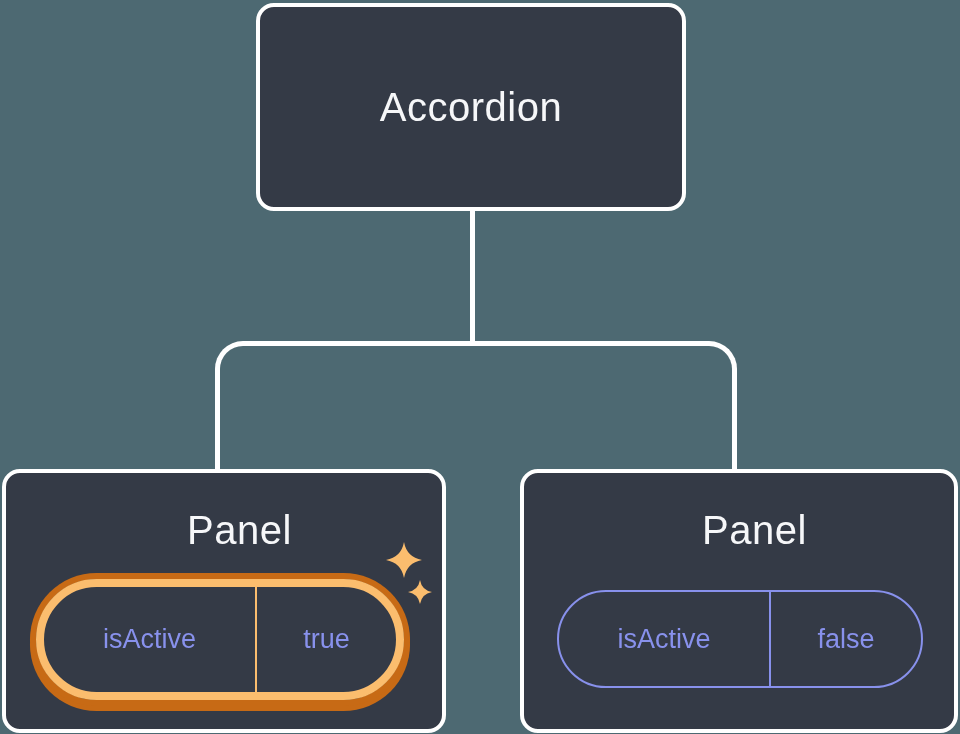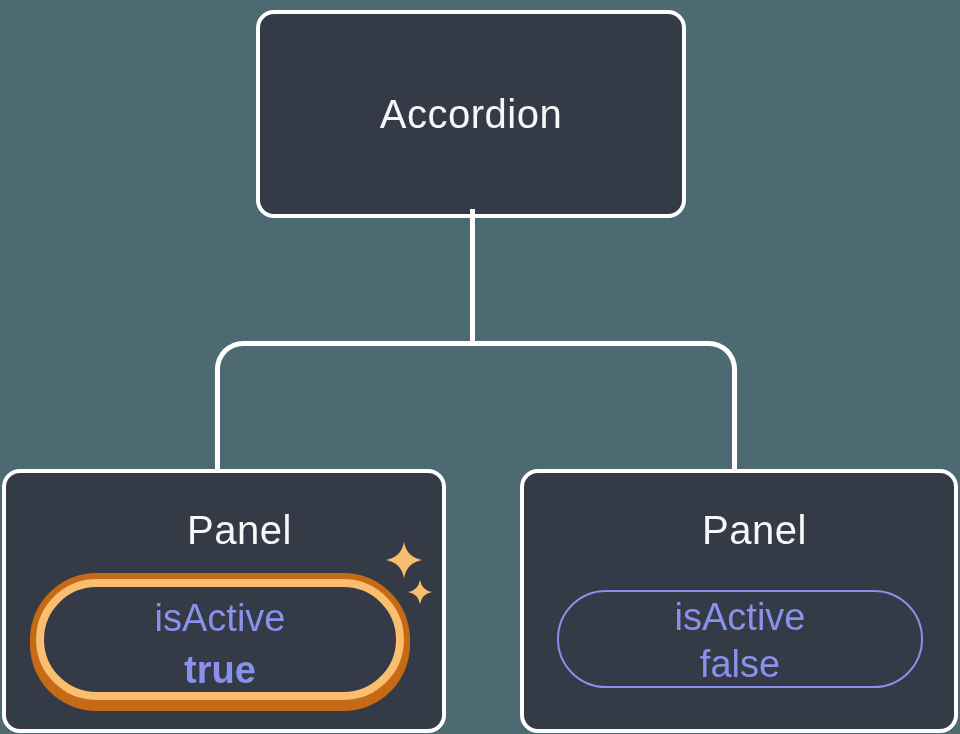--- a/index.html
+++ b/index.html
@@ -16,21 +16,21 @@
   }
   .node {
     position: absolute;
     box-sizing: border-box;
     background: var(--card, #343A46);
     border: 4px solid var(--line, #FFFFFF);
     border-radius: 18px;
     color: var(--title_text, #F6F7F9);
   }
   .node-root {
-    left: 256px; top: 10px; width: 430px; height: 208px;
+    left: 256px; top: 3px; width: 430px; height: 208px;
     display: flex; align-items: center; justify-content: center;
     font-size: 40px; font-weight: 400; letter-spacing: 0.5px;
   }
   
   .stem {
     position: absolute;
     left: 470px; top: 209px; width: 5px; height: 134px;
     background: var(--line, #FFFFFF);
   }
   .bracket {
@@ -54,41 +54,40 @@
     color: var(--title_text, #F6F7F9);
   }
   
   .pill {
     position: absolute;
     box-sizing: border-box;
     display: flex;
     align-items: center;
     border-radius: 999px;
     color: var(--purple, #8891EC);
-    font-size: 38px;
-    flex-direction: column;
+    font-size: 27px;
   }
   .pill-active {
     left: 30px; top: 106px; width: 368px; height: 121px;
     border: 8px solid var(--orange_light, #FBBD6E);
     box-shadow: 0 0 0 6px var(--orange_dark, #C76A15),
                 0 5px 0 6px var(--orange_dark, #C76A15);
   }
   .pill-inactive {
     left: 33px; top: 117px; width: 366px; height: 98px;
     border: 2.5px solid var(--purple, #8891EC);
   }
   .cell {
     display: flex;
     align-items: center;
     justify-content: center;
     height: 100%;
   }
   .pill-active .cell-name    { width: 211px; }
-  .pill-active .cell-value   { flex: 1; font-weight: 700; }
+  .pill-active .cell-value   { flex: 1; font-weight: 400; }
   .pill-inactive .cell-name  { width: 210px; }
   .pill-inactive .cell-value { flex: 1; font-weight: 400; }
   .divider {
     align-self: stretch;
     width: 2px;
   }
   .divider-orange { background: var(--orange_light, #FBBD6E); }
   .divider-purple { background: var(--purple, #8891EC); }
   .sparkles {
     position: absolute;

